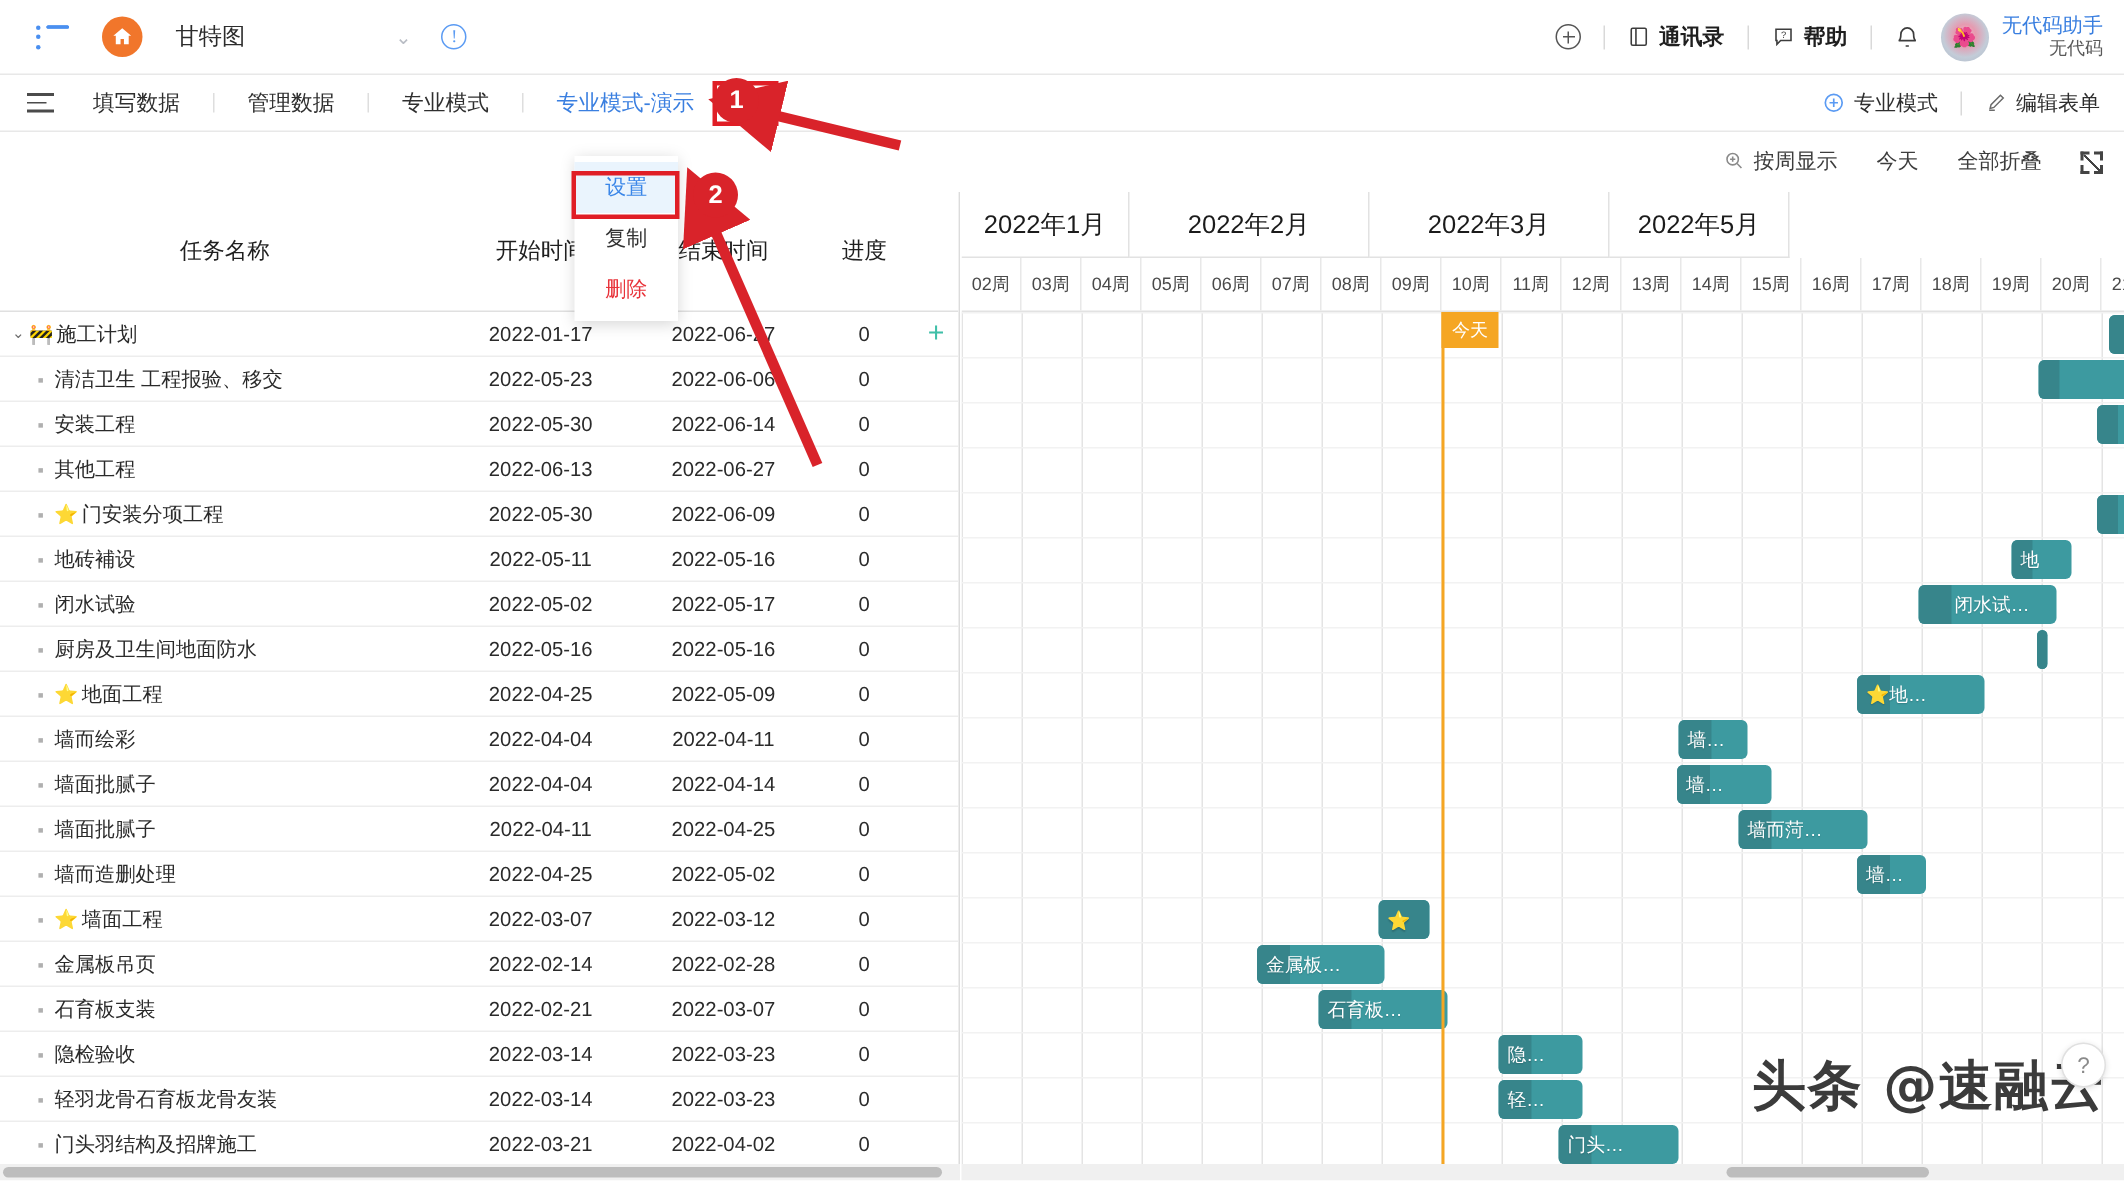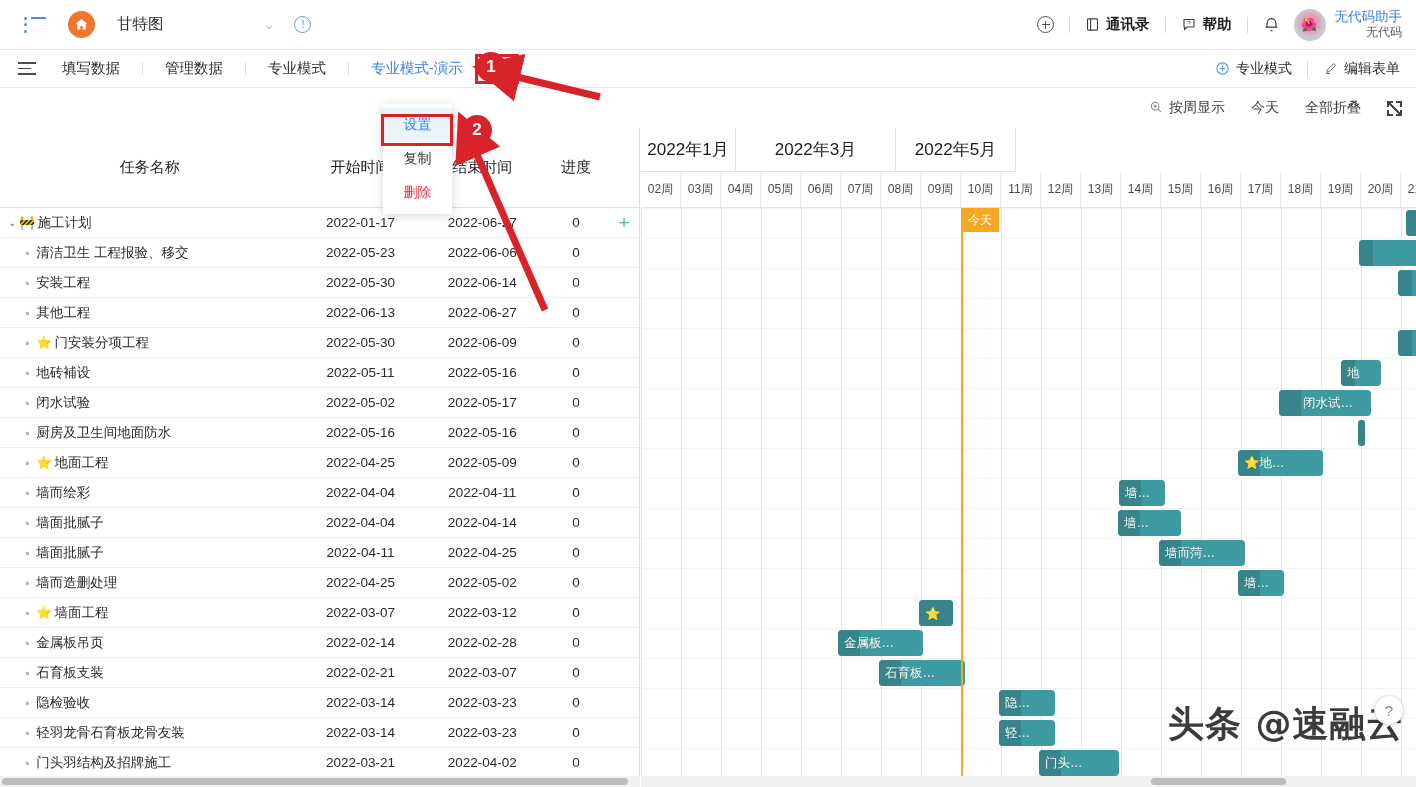--- a/index.html
+++ b/index.html
@@ -530,21 +530,22 @@
           <div class="col-start">2022-03-21</div>
           <div class="col-end">2022-04-02</div>
           <div class="col-prog">0</div>
           <div class="col-add"></div>
         </div>
       </div>
   </div>
 
   <div class="gantt-pane">
     <div class="gantt-months" id="gmonths">
-        <div class="gm" style="width: 95px;">2022年1月</div>
+        <div class="gm" style="width: 112px;">2022年1月</div>
+        <div class="gm" style="width: 160px;">2022年2月</div>
         <div class="gm" style="width: 160px;">2022年3月</div>
         <div class="gm" style="width: 120px;">2022年5月</div>
       </div>
     <div class="gantt-weeks" id="gweeks">
         <div class="gw">02周</div>
         <div class="gw">03周</div>
         <div class="gw">04周</div>
         <div class="gw">05周</div>
         <div class="gw">06周</div>
         <div class="gw">07周</div>

